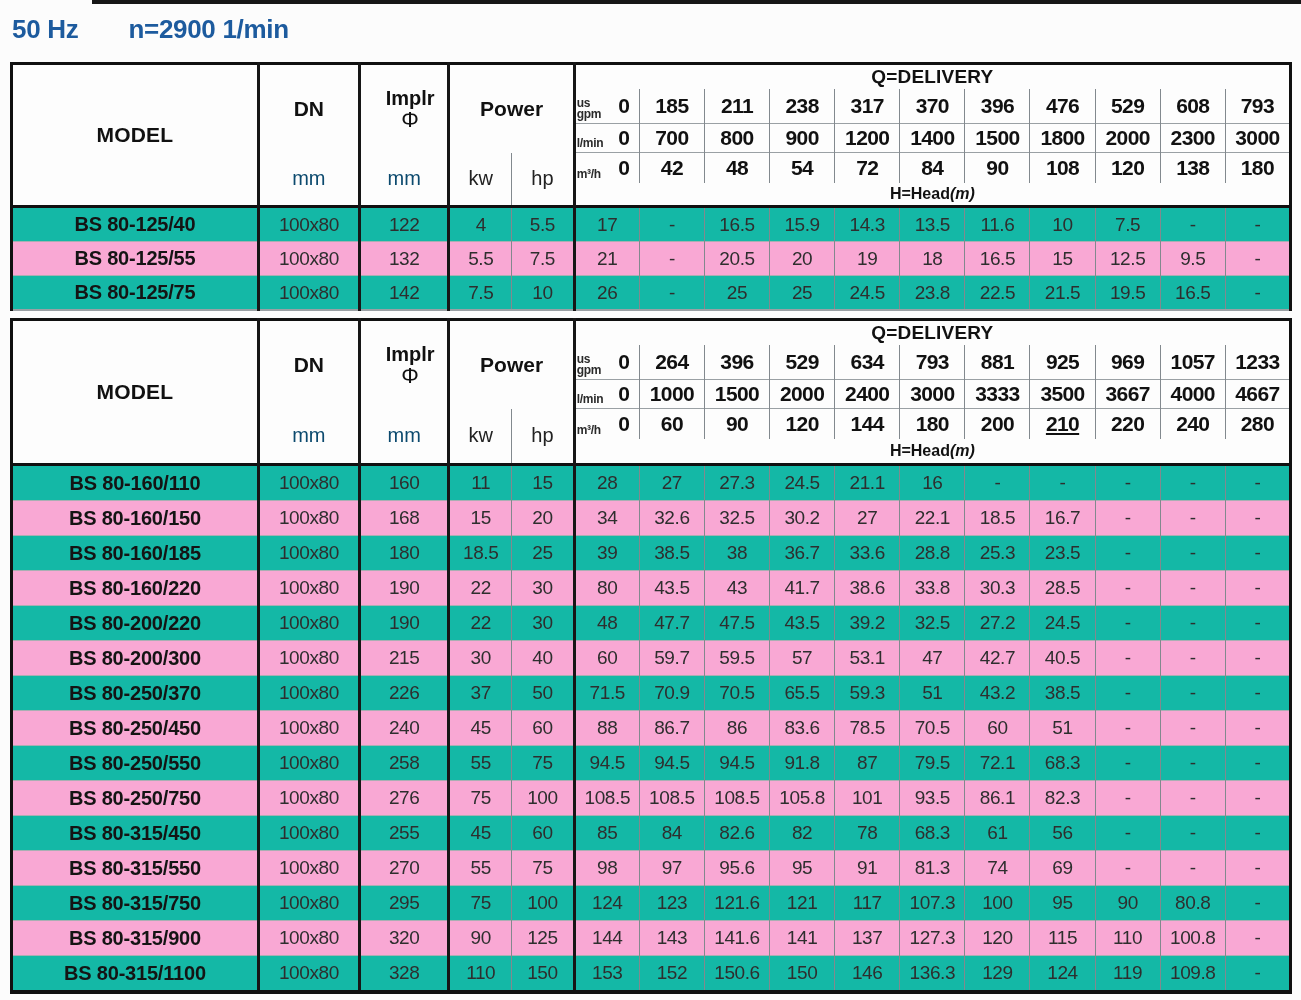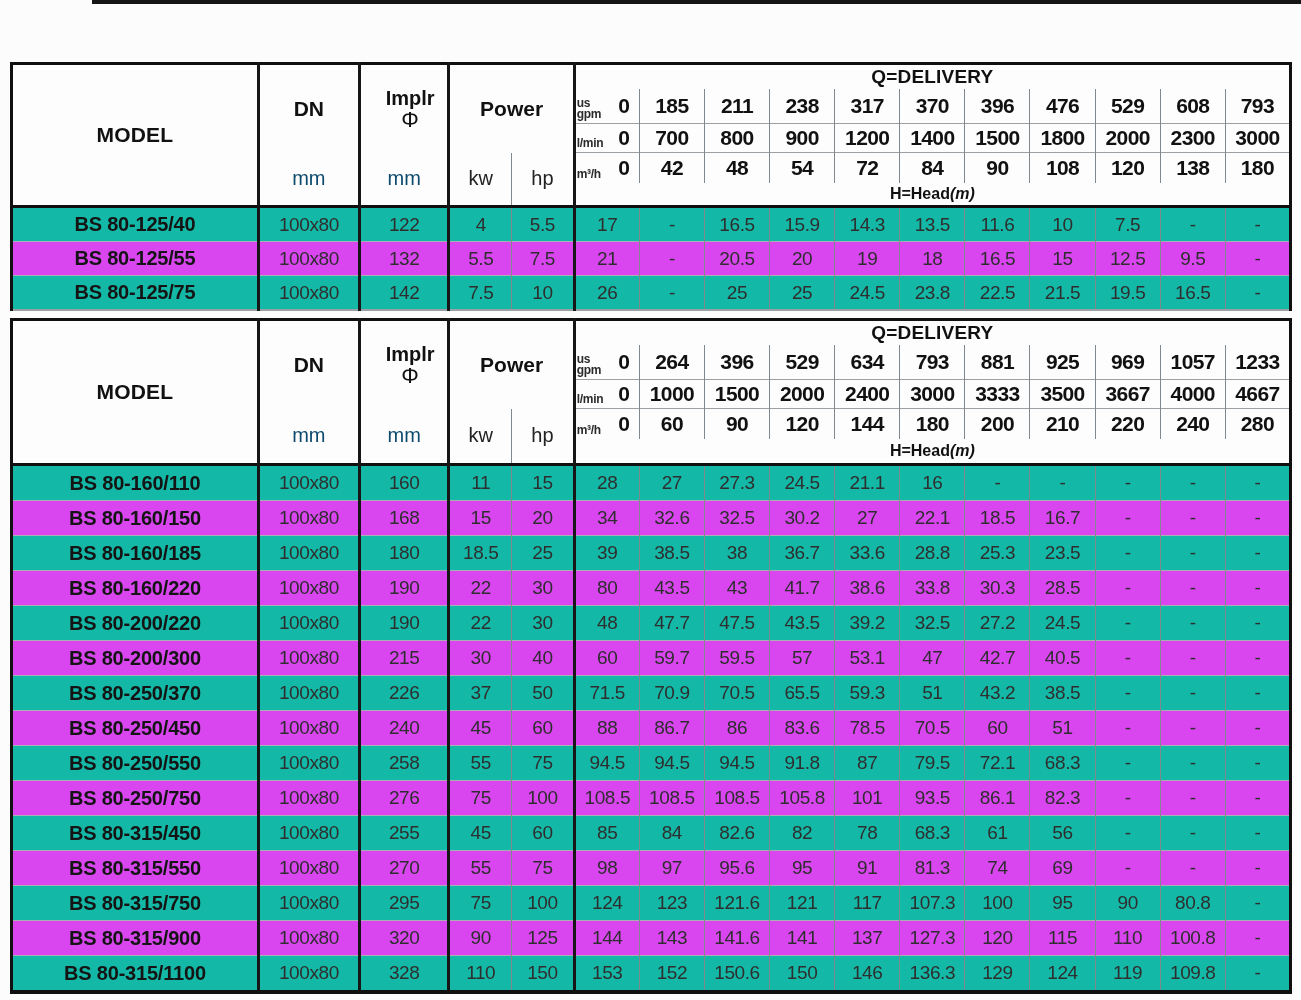--- a/index.html
+++ b/index.html
@@ -56,29 +56,33 @@
   .ucell .uzero{font-size:21px;font-weight:bold;padding-right:9px;display:inline-block;}
   .ulab{position:absolute;left:1px;bottom:3px;text-align:left;font-size:12px;line-height:11px;font-weight:bold;color:#2a2a2a;letter-spacing:-.3px;}
   .ulab span{display:block;}
 
   
   tbody td{height:34px;font-size:19px;letter-spacing:-.4px;color:#2e2e2e;border-top:1px solid #a9afb3;}
   #t1 tbody td{height:33px;}
   tbody tr:first-child td{border-top:3px solid #101010;}
   td.model-cell{font-weight:bold;font-size:20px;color:#141414;letter-spacing:-.2px;}
   tbody tr.stripe{background:#14b8a6;}
-  tbody tr:not(.stripe){background:#d946ef;}
+  tbody tr:not(.stripe){background:#f9a8d4;}
   thead{background:#fdfdfd;}
 </style>
 </head>
 <body>
 
 <div class="top-artifact"></div>
 
 <div class="hdr">
+  <div class="right">
+    <span>50 Hz</span>
+    <span>n=2900 1/min</span>
+  </div>
 </div>
 
 <table class="tech" id="t1">
   <colgroup>
     <col style="width:19.3%">
       <col style="width:7.9%">
       <col style="width:7.0%">
     <col style="width:4.9%">
       <col style="width:4.9%">
     <col style="width:5.0909%">
@@ -296,21 +300,21 @@
             <span>m³/h</span>
           </span>
         <span class="uzero">0</span>
       </th>
     <th class="num bthin sep" style="border-top: 1px solid rgb(154, 160, 164);">60</th>
         <th class="num bthin sep" style="border-top: 1px solid rgb(154, 160, 164);">90</th>
         <th class="num bthin sep" style="border-top: 1px solid rgb(154, 160, 164);">120</th>
         <th class="num bthin sep" style="border-top: 1px solid rgb(154, 160, 164);">144</th>
         <th class="num bthin sep" style="border-top: 1px solid rgb(154, 160, 164);">180</th>
         <th class="num bthin sep" style="border-top: 1px solid rgb(154, 160, 164);">200</th>
-        <th class="num bthin sep" style="border-top: 1px solid rgb(154, 160, 164);">210</th>
+        <th class="num bthin sep" style="border-top: 1px solid rgb(154, 160, 164); text-decoration: underline;">210</th>
         <th class="num bthin sep" style="border-top: 1px solid rgb(154, 160, 164);">220</th>
         <th class="num bthin sep" style="border-top: 1px solid rgb(154, 160, 164);">240</th>
         <th class="num bthin sep" style="border-top: 1px solid rgb(154, 160, 164);">280</th>
       </tr>
     <tr class="r5">
       <th class="hhead bthick" colspan="11"><span>H=Head</span><span class="m-unit">(m)</span></th>
     </tr>
   </thead>
   <tbody>
       <tr class="stripe">

